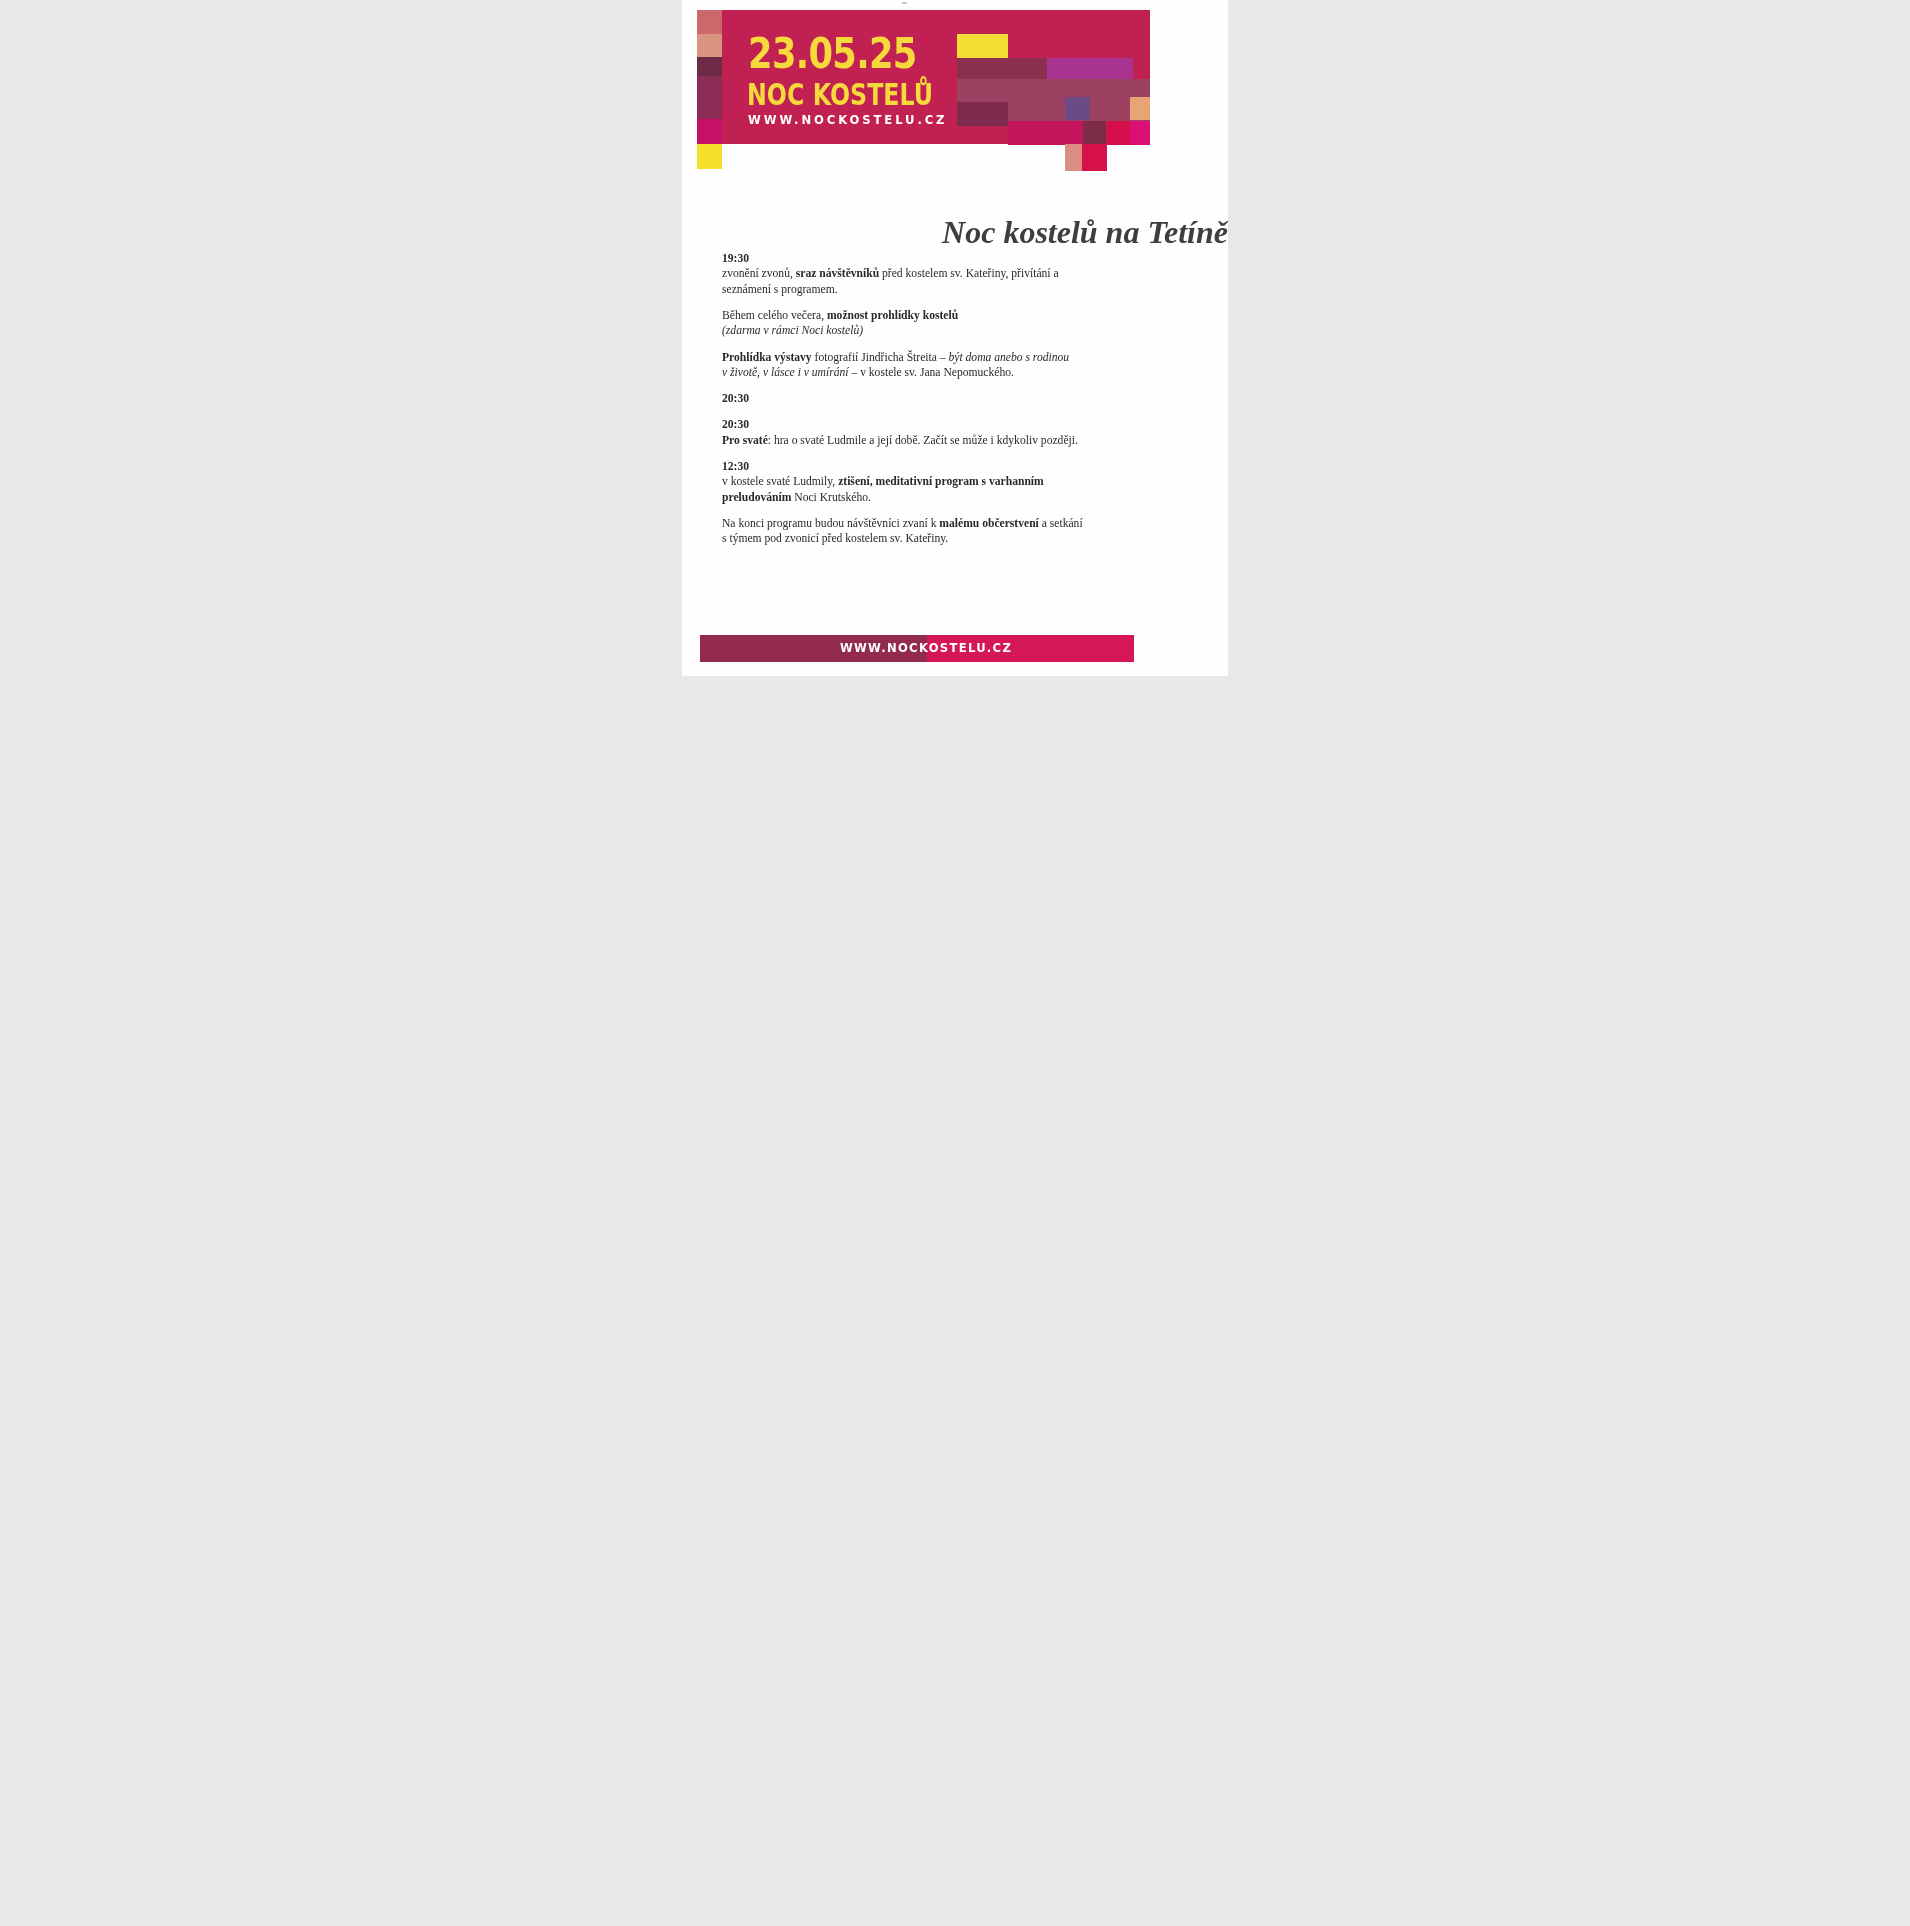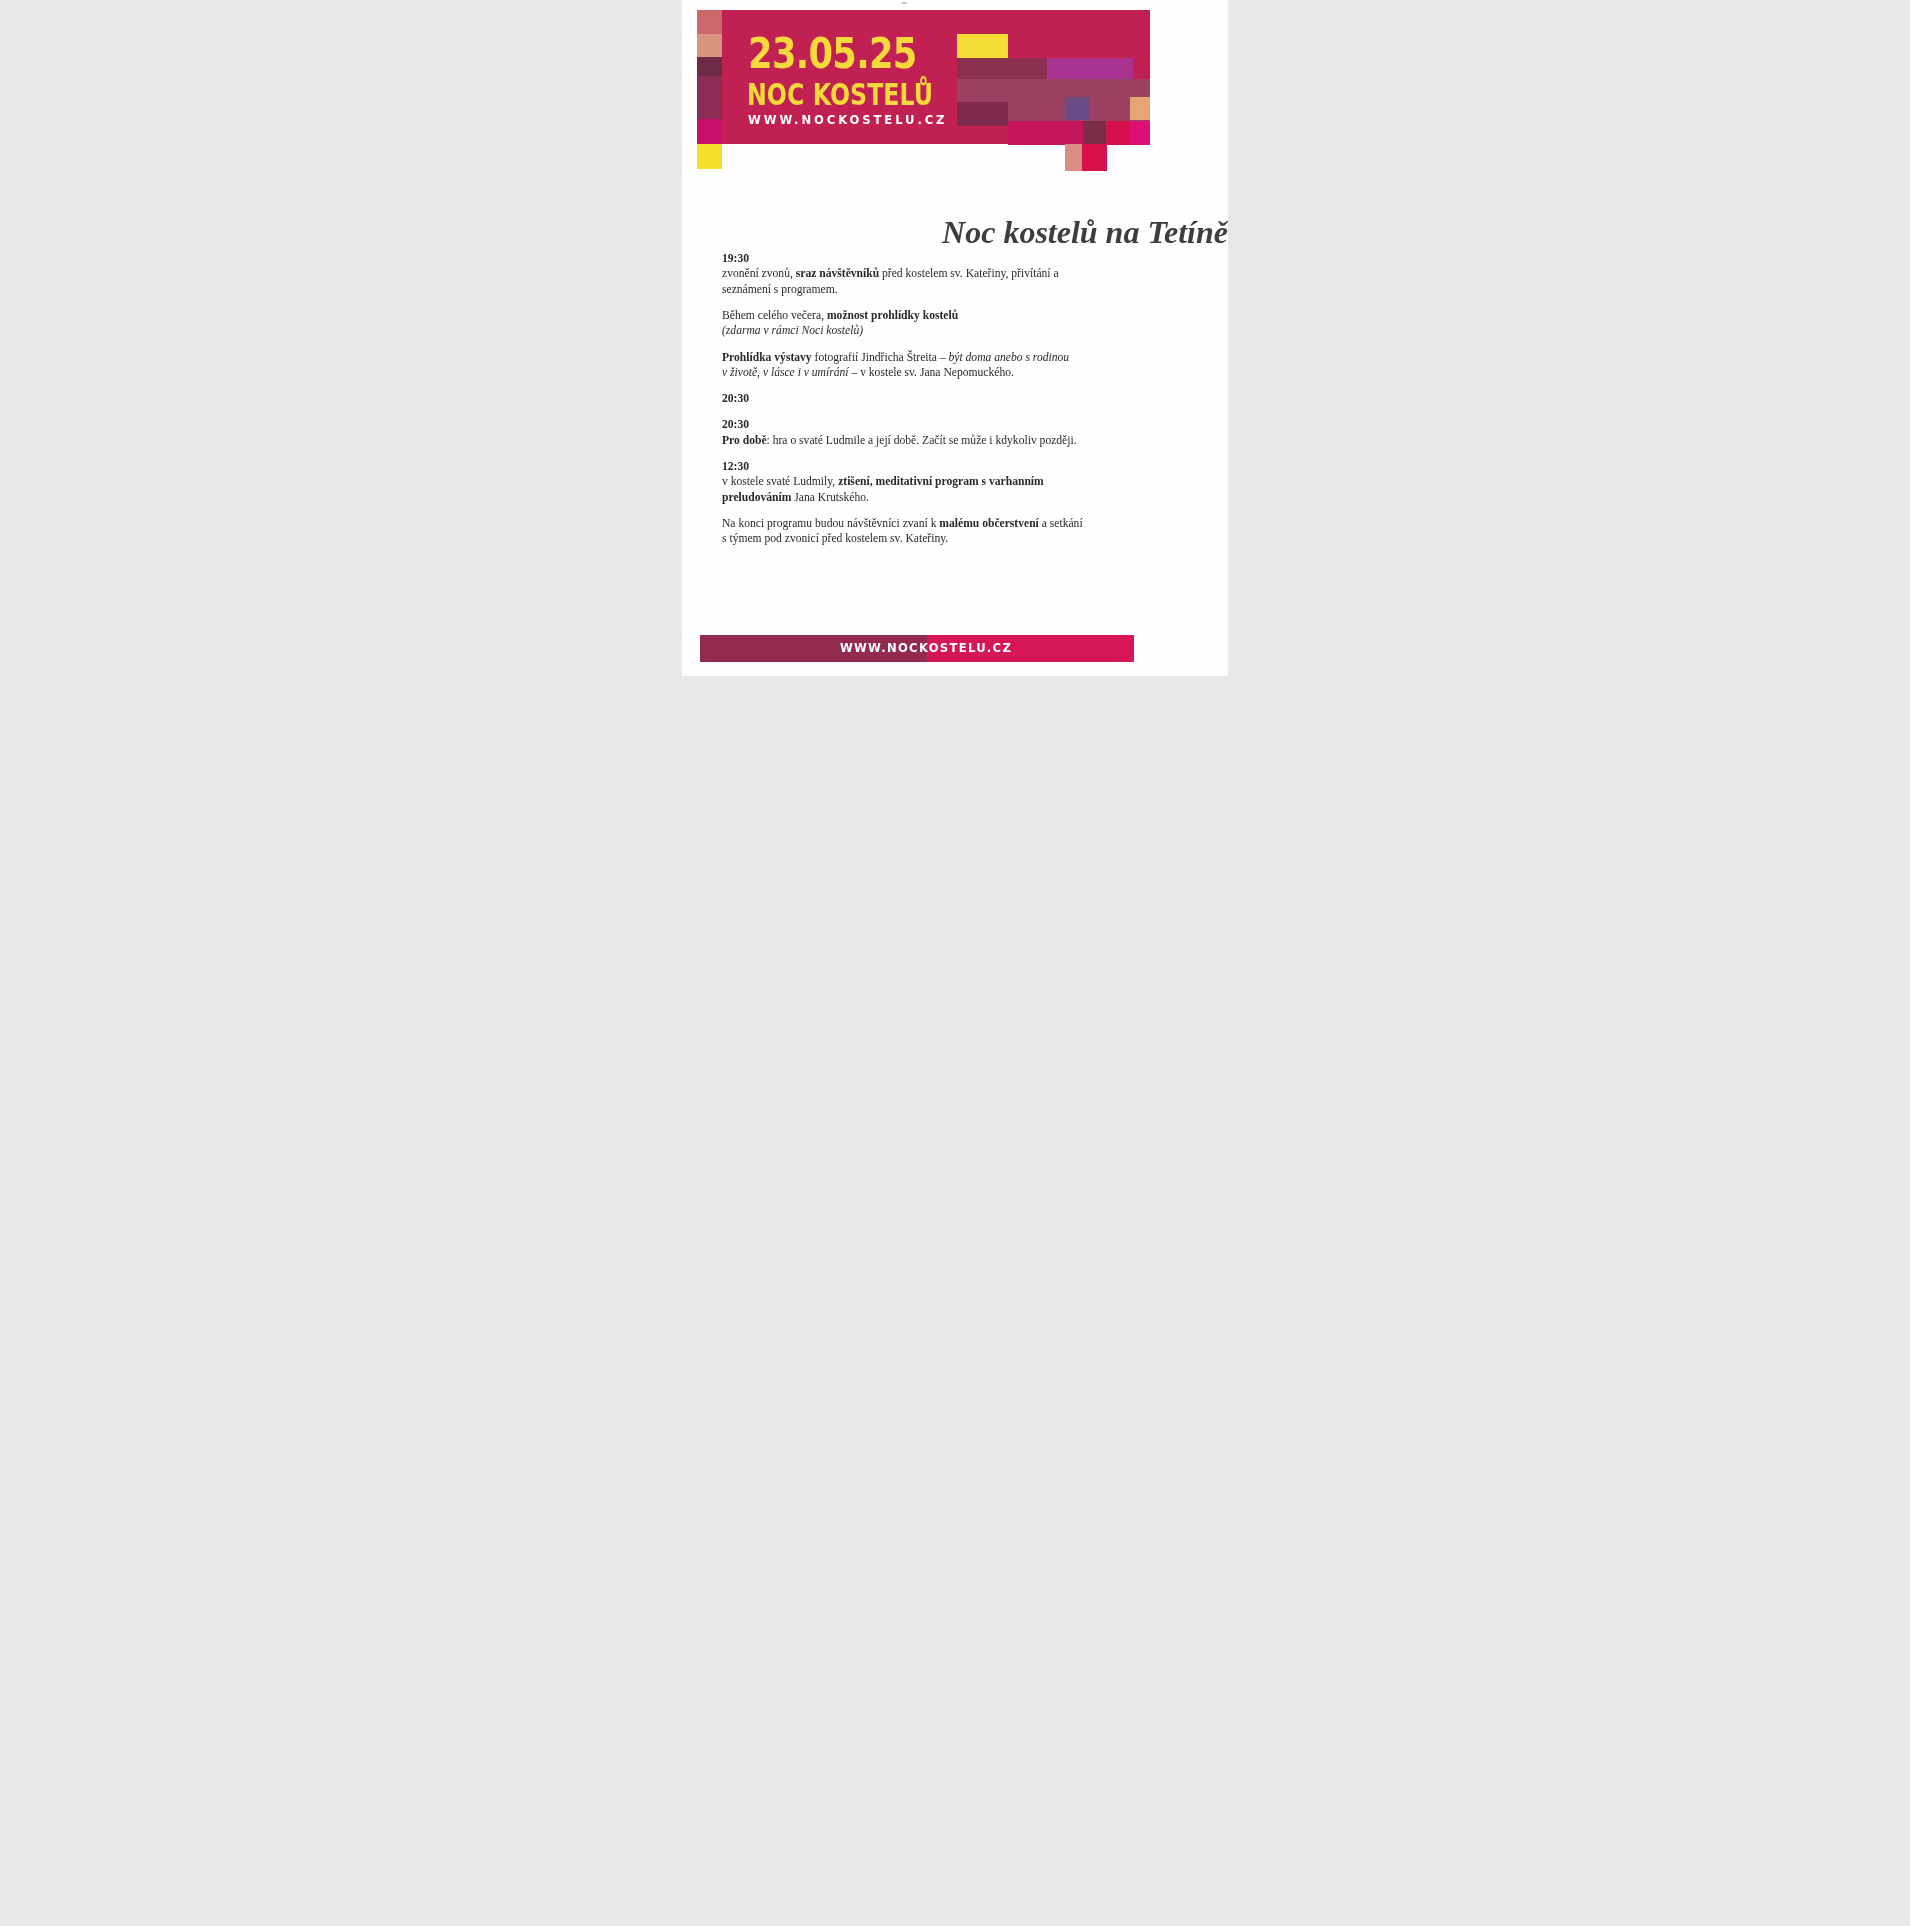--- a/index.html
+++ b/index.html
@@ -83,25 +83,25 @@
         <p><span>Během celého večera, </span><span class="b">možnost prohlídky kostelů</span><br><span class="i">(zdarma v rámci Noci kostelů)</span></p>
       </div>
       <div class="block">
         <p><span class="b">Prohlídka výstavy</span><span> fotografií Jindřicha Štreita – </span><span class="i">být doma anebo s rodinou</span><br><span class="i">v životě, v lásce i v umírání</span><span> – v kostele sv. Jana Nepomuckého.</span></p>
       </div>
       <div class="block">
         <div class="time">20:30</div>
       </div>
       <div class="block">
         <div class="time">20:30</div>
-        <p><span class="b">Pro době</span><span>: hra o svaté Ludmile a její době. Začít se může i kdykoliv později.</span></p>
+        <p><span class="b">Pro svaté</span><span>: hra o svaté Ludmile a její době. Začít se může i kdykoliv později.</span></p>
       </div>
       <div class="block">
         <div class="time">12:30</div>
-        <p><span>v kostele svaté Ludmily, </span><span class="b">ztišení, meditativní program s varhanním</span><br><span class="b">preludováním</span><span> Jana Krutského.</span></p>
+        <p><span>v kostele svaté Ludmily, </span><span class="b">ztišení, meditativní program s varhanním</span><br><span class="b">preludováním</span><span> Noci Krutského.</span></p>
       </div>
       <div class="block">
         <p><span>Na konci programu budou návštěvníci zvaní k </span><span class="b">malému občerstvení</span><span> a setkání</span><br><span>s týmem pod zvonicí před kostelem sv. Kateřiny.</span></p>
       </div>
     </div>
 
   <div id="bottom-banner">
     <div class="bb-half bb-left"></div>
     <div class="bb-half bb-right"></div>
     <div class="bb-url">WWW.NOCKOSTELU.CZ</div>

